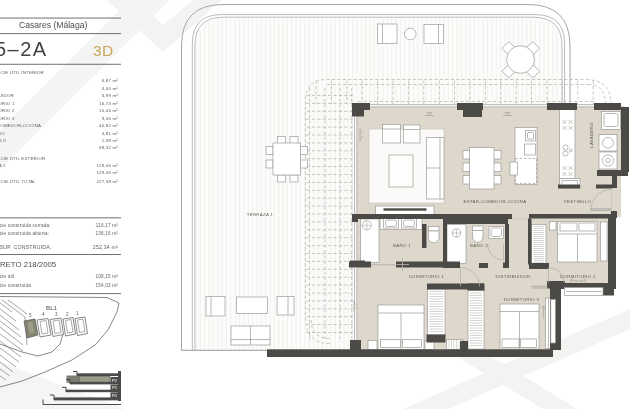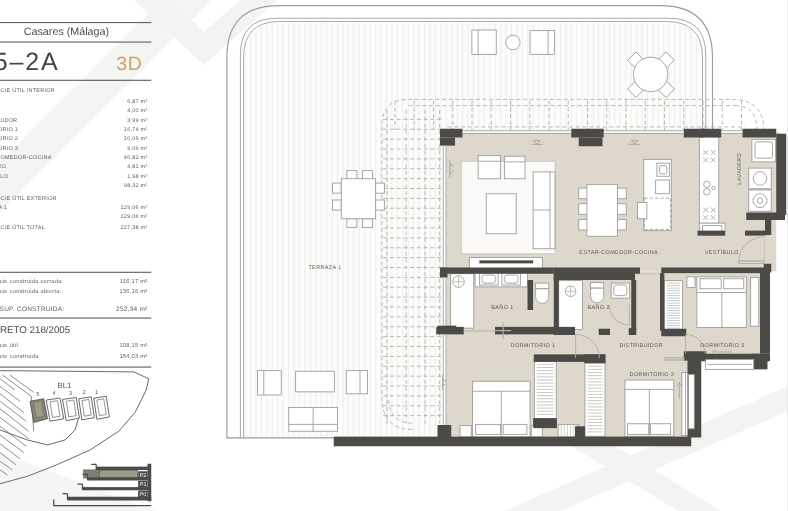--- a/index.html
+++ b/index.html
@@ -1,16 +1,16 @@
 <!DOCTYPE html>
 <html><head>
 <meta charset="utf-8">
 <style>
   html,body{margin:0;padding:0;background:#ffffff;}
-  #page{position:relative;width:630px;height:409px;overflow:hidden;background:#a3a3a3;
+  #page{position:relative;width:630px;height:409px;overflow:hidden;background:#1d4ed8;
         font-family:"Liberation Sans", sans-serif;}
   svg{position:absolute;left:0;top:0;}
 </style>
 </head>
 <body>
 <div id="page">
 <svg width="630" height="409" viewBox="0 0 630 409">
 
 <rect x="0" y="0" width="630" height="409" fill="#ffffff"></rect>
 

